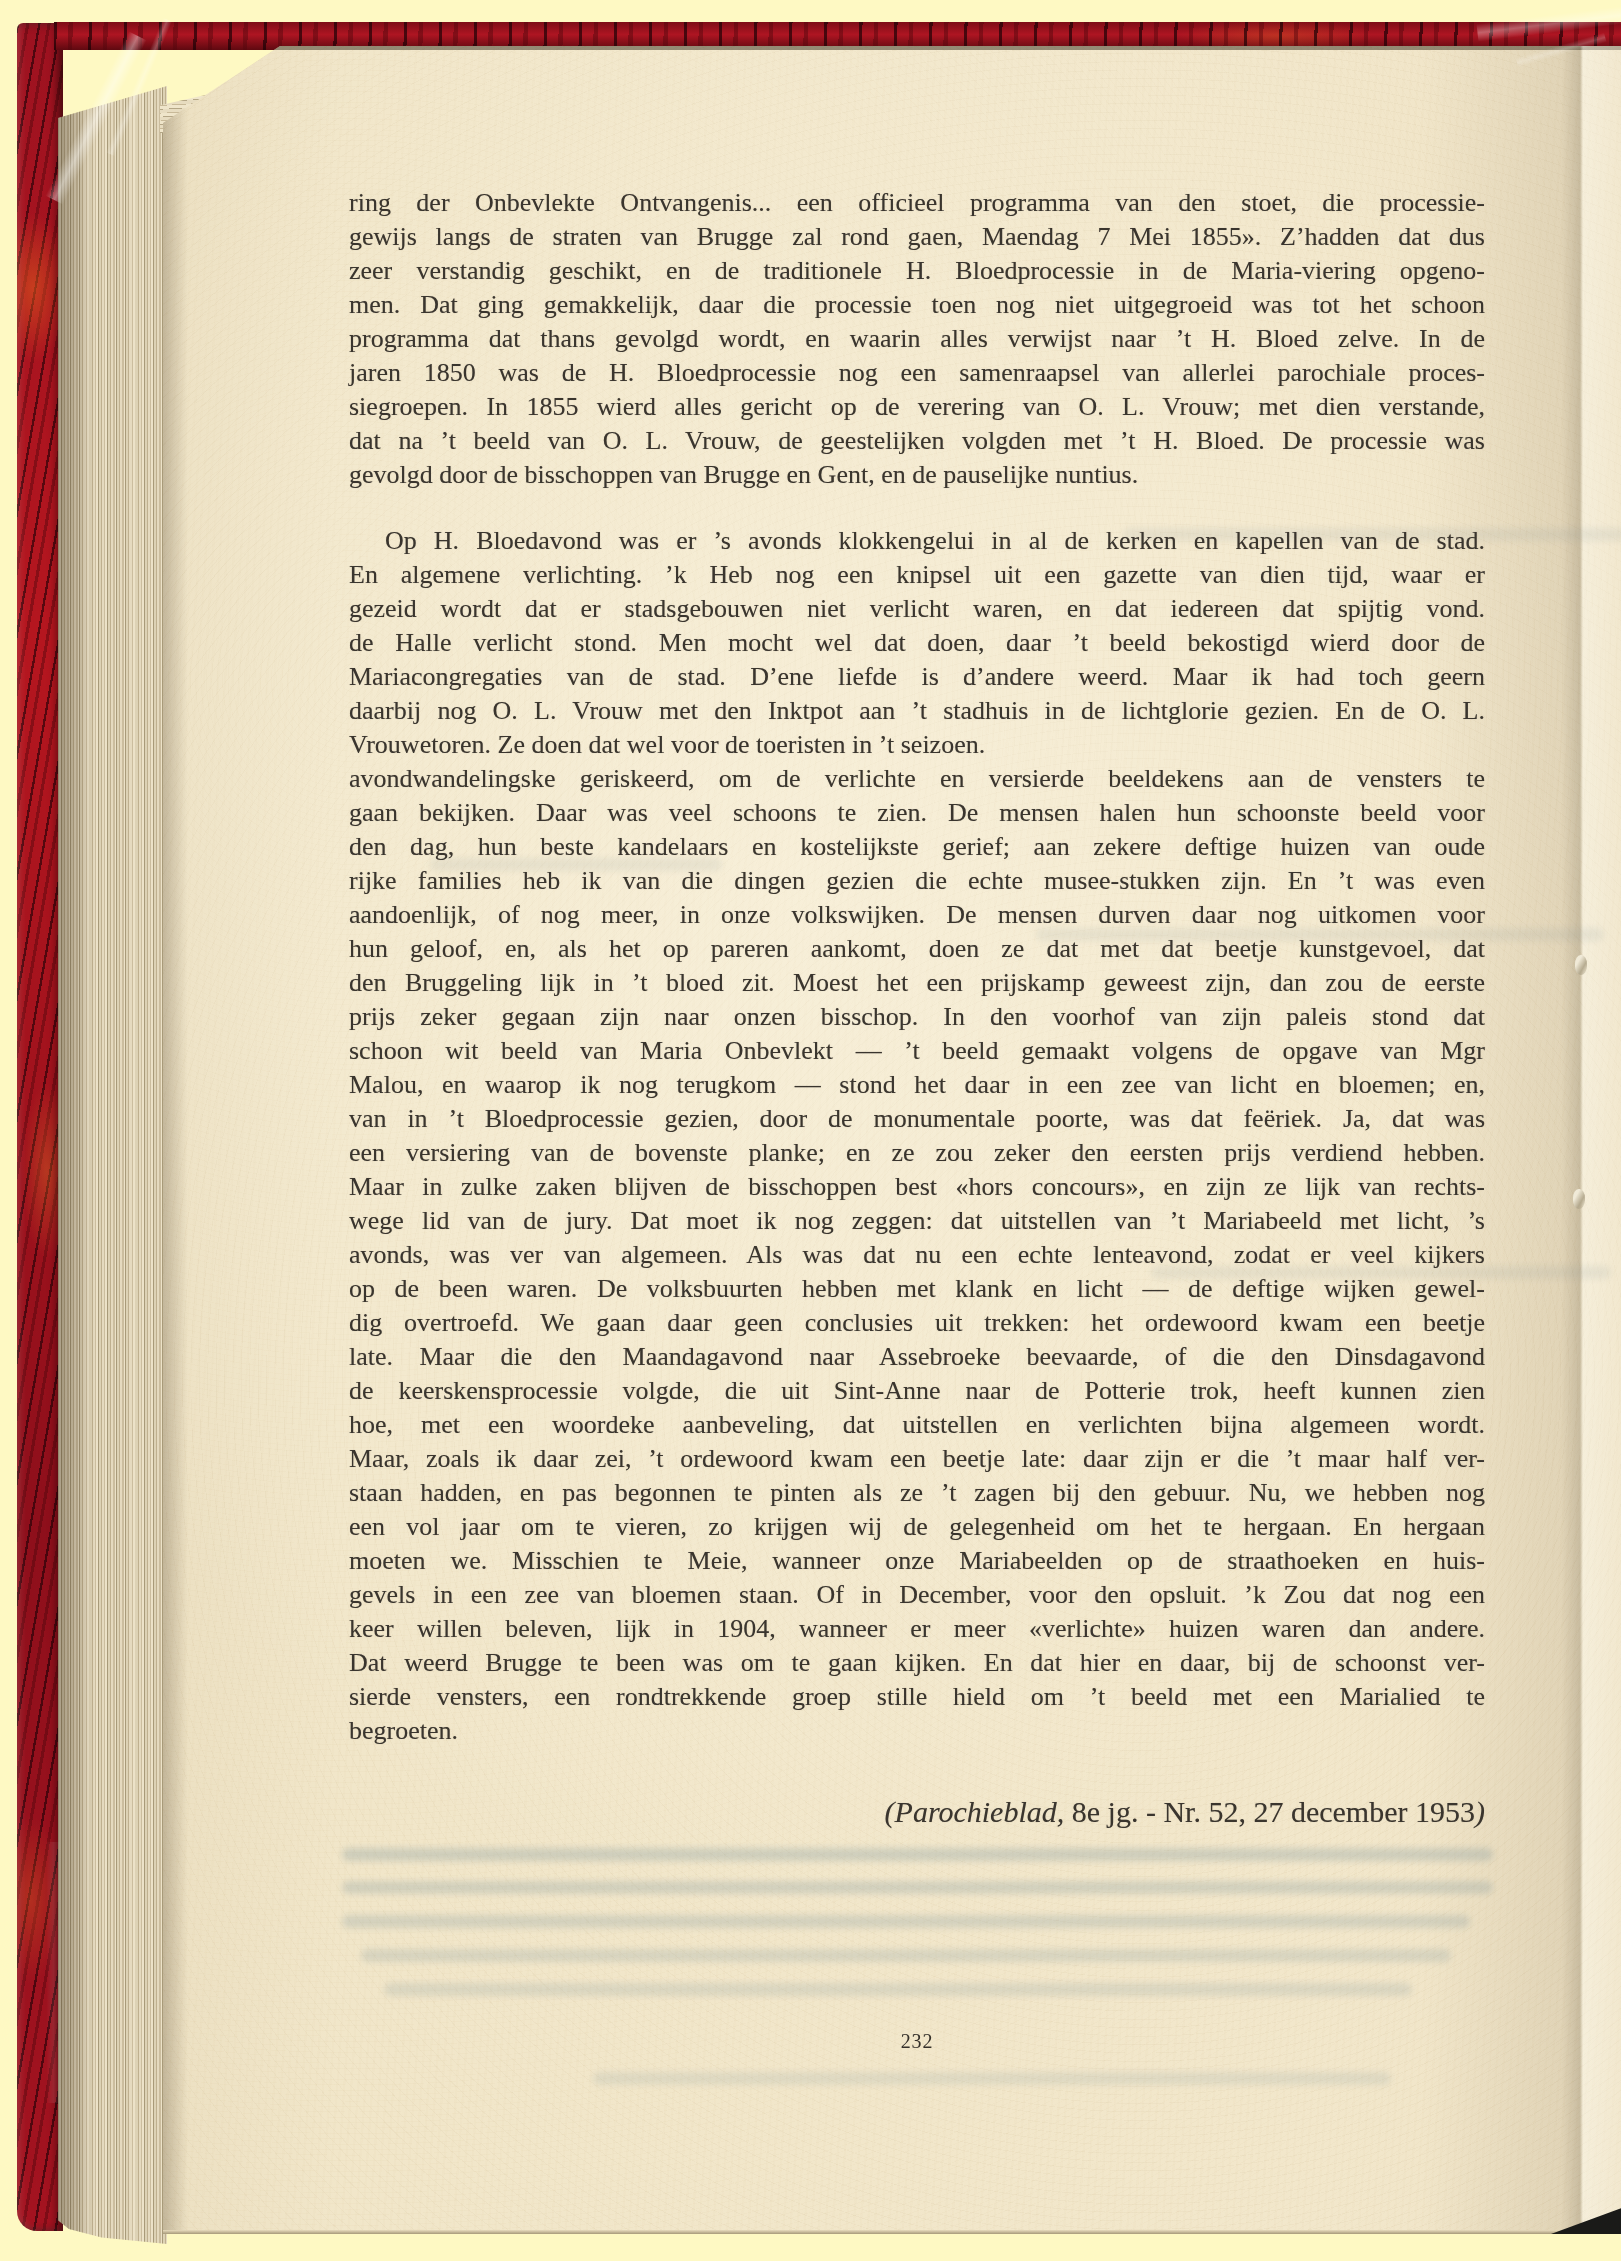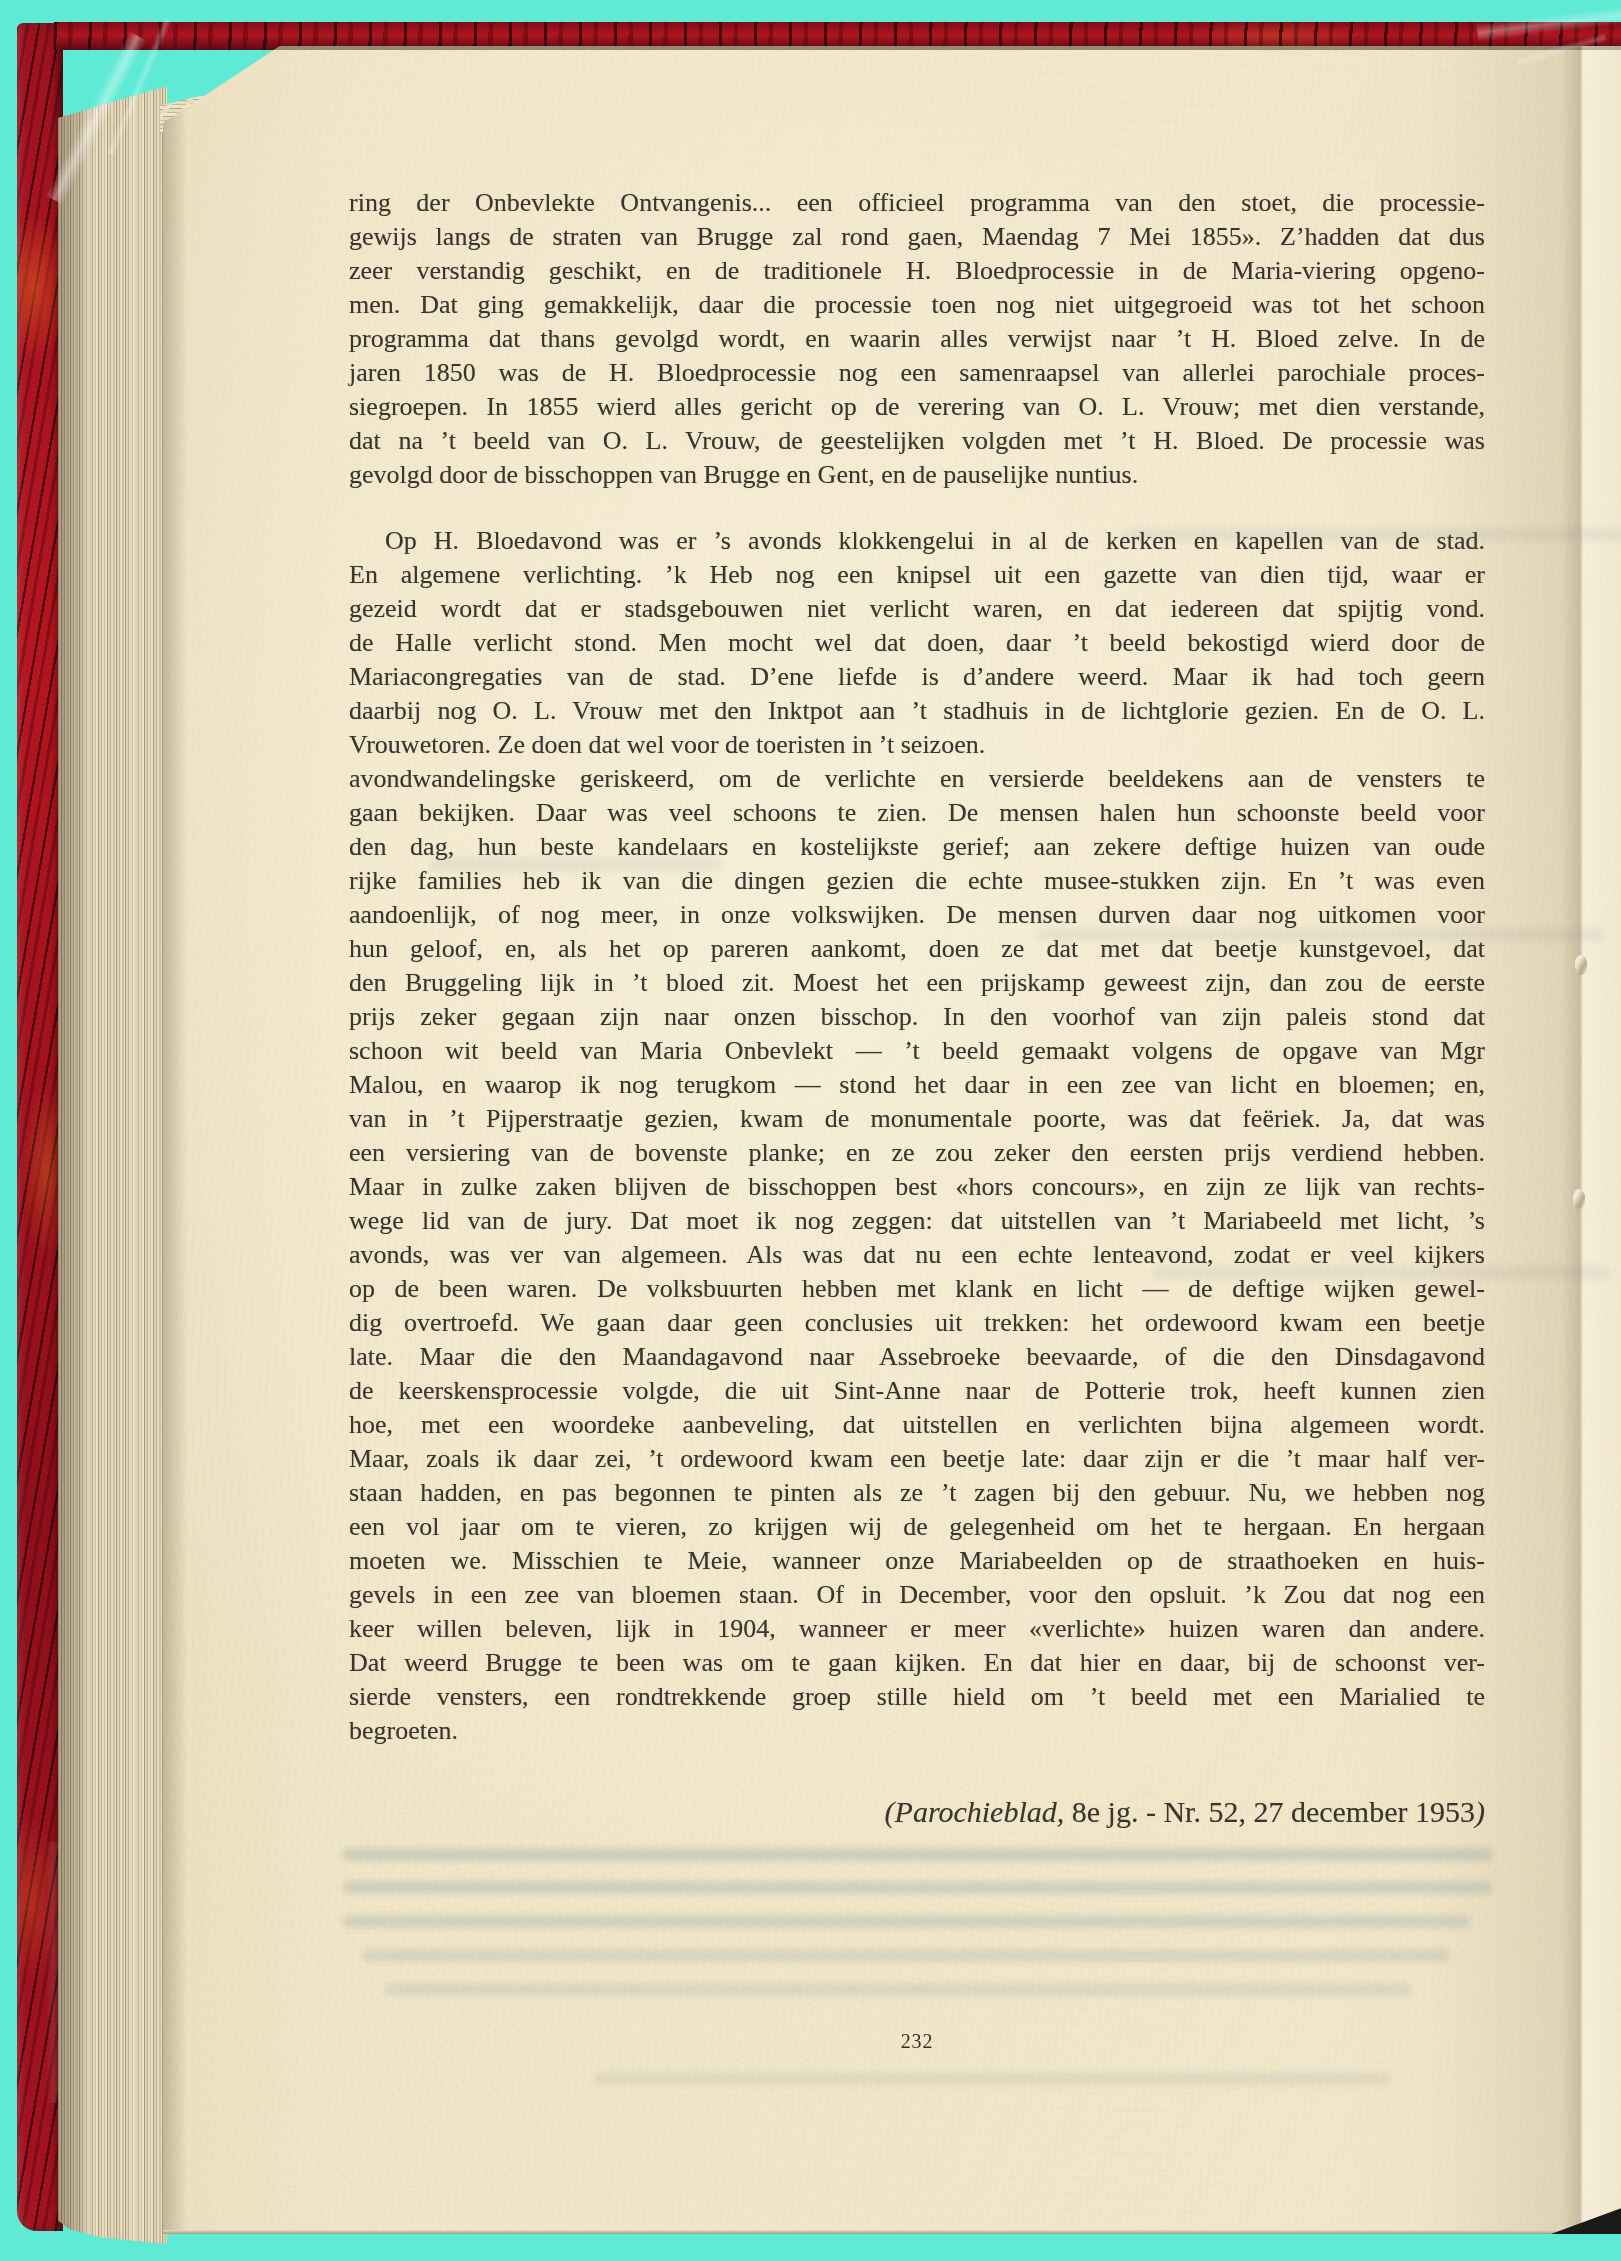--- a/index.html
+++ b/index.html
@@ -1,17 +1,17 @@
 <!DOCTYPE html>
 <html style="font-size:12.3px"><head>
 <meta charset="utf-8">
 <style>
   html,body{margin:0;padding:0;background:#111;}
   .canvas{position:relative;width:1621px;height:2261px;overflow:hidden;
-    background:#5eead4;font-family:"Liberation Serif","DejaVu Serif",serif;}
+    background:#fef9c3;font-family:"Liberation Serif","DejaVu Serif",serif;}
 
   
   .cover-left{position:absolute;left:17px;top:23px;width:46px;height:2208px;
     border-radius:6.1px 0 0 20px;
     background:
       radial-gradient(54px 115px at 35% 12%, rgba(225,95,30,.55), transparent 65%),
       radial-gradient(42px 146px at 65% 52%, rgba(230,125,40,.35), transparent 60%),
       radial-gradient(46px 130px at 30% 85%, rgba(215,90,35,.40), transparent 65%),
       repeating-linear-gradient(100deg, rgba(25,0,5,.60) 0 2.3px, rgba(0,0,0,0) 2.3px 9.2px,
         rgba(70,5,10,.40) 9.2px 12.3px, rgba(0,0,0,0) 12.3px 21px),
@@ -149,21 +149,21 @@
           <div class="jline">avondwandelingske geriskeerd, om de verlichte en versierde beeldekens aan de vensters te</div>
           <div class="jline">gaan bekijken. Daar was veel schoons te zien. De mensen halen hun schoonste beeld voor</div>
           <div class="jline">den dag, hun beste kandelaars en kostelijkste gerief; aan zekere deftige huizen van oude</div>
           <div class="jline">rijke families heb ik van die dingen gezien die echte musee-stukken zijn. En ’t was even</div>
           <div class="jline">aandoenlijk, of nog meer, in onze volkswijken. De mensen durven daar nog uitkomen voor</div>
           <div class="jline">hun geloof, en, als het op pareren aankomt, doen ze dat met dat beetje kunstgevoel, dat</div>
           <div class="jline">den Bruggeling lijk in ’t bloed zit. Moest het een prijskamp geweest zijn, dan zou de eerste</div>
           <div class="jline">prijs zeker gegaan zijn naar onzen bisschop. In den voorhof van zijn paleis stond dat</div>
           <div class="jline">schoon wit beeld van Maria Onbevlekt — ’t beeld gemaakt volgens de opgave van Mgr</div>
           <div class="jline">Malou, en waarop ik nog terugkom — stond het daar in een zee van licht en bloemen; en,</div>
-          <div class="jline">van in ’t Pijperstraatje gezien, kwam de monumentale poorte, was dat feëriek. Ja, dat was</div>
+          <div class="jline">van in ’t Bloedprocessie gezien, door de monumentale poorte, was dat feëriek. Ja, dat was</div>
           <div class="jline">een versiering van de bovenste planke; en ze zou zeker den eersten prijs verdiend hebben.</div>
           <div class="jline">Maar in zulke zaken blijven de bisschoppen best «hors concours», en zijn ze lijk van rechts-</div>
           <div class="jline">wege lid van de jury. Dat moet ik nog zeggen: dat uitstellen van ’t Mariabeeld met licht, ’s</div>
           <div class="jline">avonds, was ver van algemeen. Als was dat nu een echte lenteavond, zodat er veel kijkers</div>
           <div class="jline">op de been waren. De volksbuurten hebben met klank en licht — de deftige wijken gewel-</div>
           <div class="jline">dig overtroefd. We gaan daar geen conclusies uit trekken: het ordewoord kwam een beetje</div>
           <div class="jline">late. Maar die den Maandagavond naar Assebroeke beevaarde, of die den Dinsdagavond</div>
           <div class="jline">de keerskensprocessie volgde, die uit Sint-Anne naar de Potterie trok, heeft kunnen zien</div>
           <div class="jline">hoe, met een woordeke aanbeveling, dat uitstellen en verlichten bijna algemeen wordt.</div>
           <div class="jline">Maar, zoals ik daar zei, ’t ordewoord kwam een beetje late: daar zijn er die ’t maar half ver-</div>

